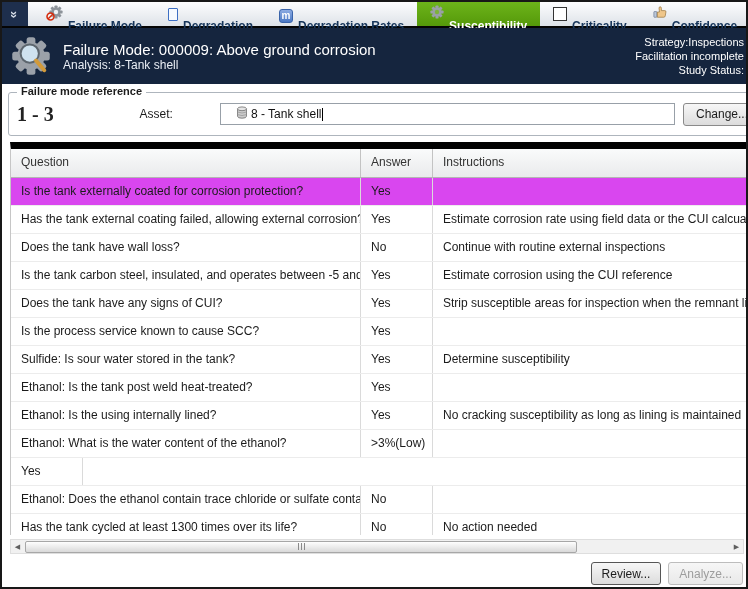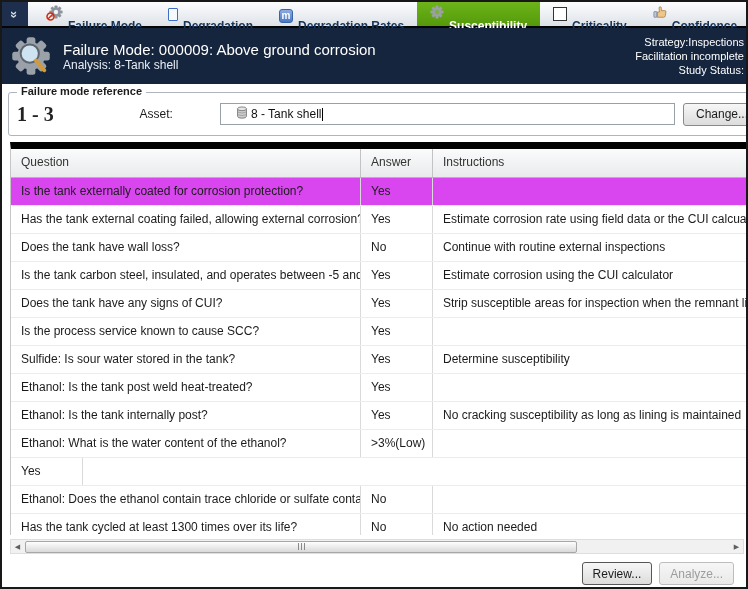--- a/index.html
+++ b/index.html
@@ -65,21 +65,21 @@
   .hscroll{position:absolute;left:8px;right:2px;top:537px;height:15px;background:#f1f1f1;border:1px solid #dedede;
            display:flex;align-items:center;box-sizing:border-box;}
   .sb-arrow{width:13px;height:13px;flex:none;display:flex;align-items:center;justify-content:center;
             color:#5f5f5f;font-size:7px;line-height:1;}
   .sb-thumb{width:552px;height:12px;margin-left:1px;background:linear-gradient(#fefefe,#d9d9d9);
             border:1px solid #a7a7a7;border-radius:2px;display:flex;align-items:center;justify-content:center;gap:2px;box-sizing:border-box;}
   .sb-thumb i{width:1px;height:7px;background:#8a8a8a;display:block;}
   .sb-right{margin-left:auto;}
 
   
-  .footer{position:absolute;top:560px;right:12px;display:flex;gap:7px;}
+  .footer{position:absolute;top:560px;right:3px;display:flex;gap:7px;}
   .review-btn{border-color:#565656;min-width:66px;}
   .analyze-btn{color:#9d9d9d;border-color:#bdbdbd;background:linear-gradient(#f6f6f6,#e9e9e9);min-width:70px;}
 </style>
 </head>
 <body>
 
 <div class="window">
 
   <div class="tabbar">
     <div class="chevbox">
@@ -224,21 +224,21 @@
           <div class="t-cell c-i">Estimate corrosion rate using field data or the CUI calcuation</div>
         </div>
         <div class="t-row">
           <div class="t-cell c-q">Does the tank have wall loss?</div>
           <div class="t-cell c-a">No</div>
           <div class="t-cell c-i">Continue with routine external inspections</div>
         </div>
         <div class="t-row">
           <div class="t-cell c-q">Is the tank carbon steel, insulated, and operates between -5 and 5 ...</div>
           <div class="t-cell c-a">Yes</div>
-          <div class="t-cell c-i">Estimate corrosion using the CUI calculator</div>
+          <div class="t-cell c-i">Estimate corrosion using the CUI reference</div>
         </div>
         <div class="t-row">
           <div class="t-cell c-q">Does the tank have any signs of CUI?</div>
           <div class="t-cell c-a">Yes</div>
           <div class="t-cell c-i">Strip susceptible areas for inspection when the remnant life is low</div>
         </div>
         <div class="t-row">
           <div class="t-cell c-q">Is the process service known to cause SCC?</div>
           <div class="t-cell c-a">Yes</div>
           <div class="t-cell c-i"></div>
@@ -247,21 +247,21 @@
           <div class="t-cell c-q">Sulfide: Is sour water stored in the tank?</div>
           <div class="t-cell c-a">Yes</div>
           <div class="t-cell c-i">Determine susceptibility</div>
         </div>
         <div class="t-row">
           <div class="t-cell c-q">Ethanol: Is the tank post weld heat-treated?</div>
           <div class="t-cell c-a">Yes</div>
           <div class="t-cell c-i"></div>
         </div>
         <div class="t-row">
-          <div class="t-cell c-q">Ethanol: Is the tank internally post?</div>
+          <div class="t-cell c-q">Ethanol: Is the using internally lined?</div>
           <div class="t-cell c-a">Yes</div>
           <div class="t-cell c-i">No cracking susceptibility as long as lining is maintained</div>
         </div>
         <div class="t-row">
           <div class="t-cell c-q">Ethanol: What is the water content of the ethanol?</div>
           <div class="t-cell c-a">&gt;3%(Low)</div>
           <div class="t-cell c-i"></div>
         </div>
         <div class="t-row">
           <div class="t-cell c-a">Yes</div>

